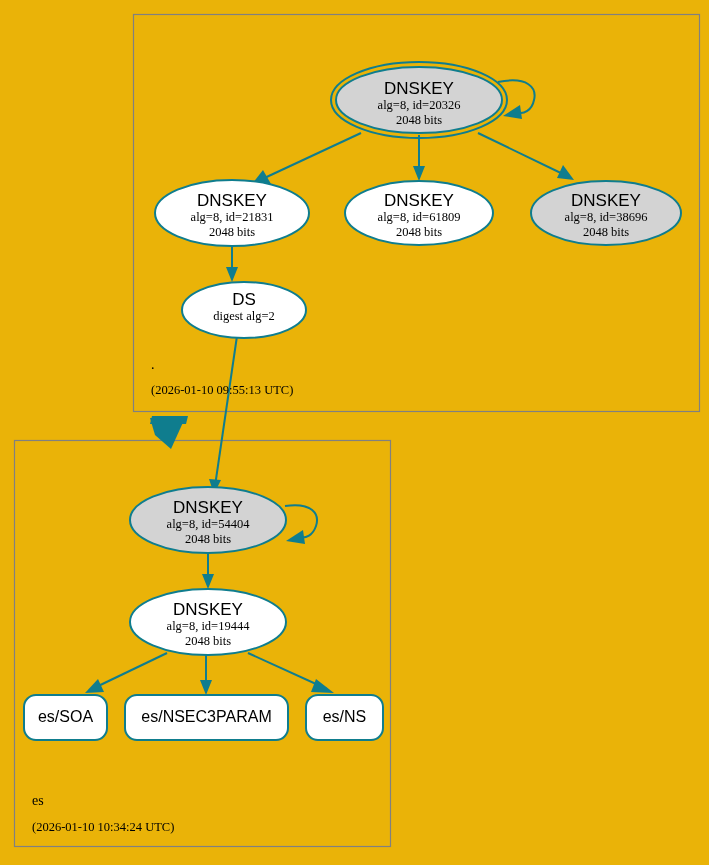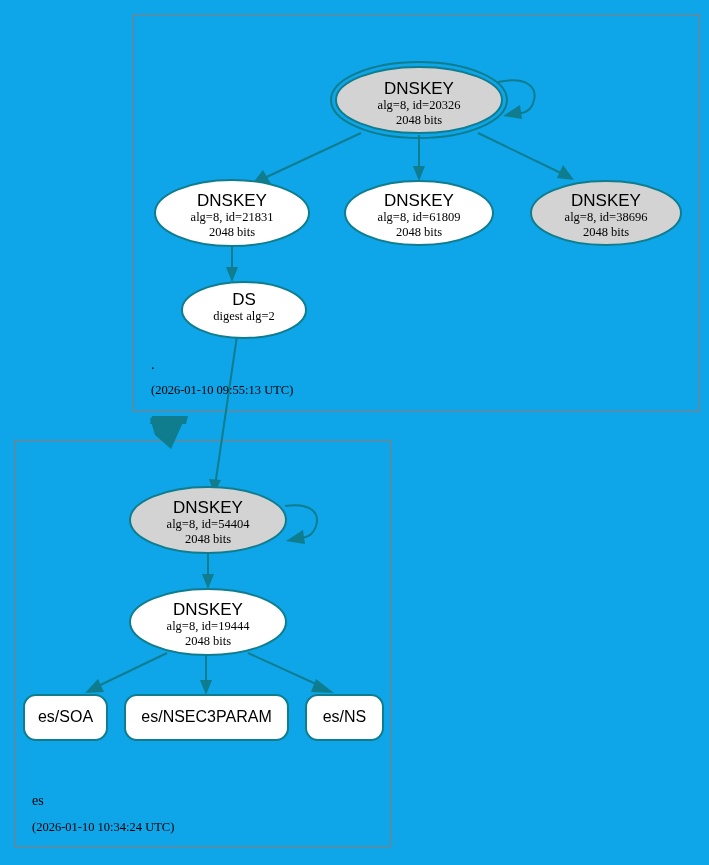--- a/index.html
+++ b/index.html
@@ -9,21 +9,21 @@
     background: #ffffff;
   }
   body {
     font-family: "Liberation Sans", sans-serif;
   }
   #canvas {
     position: relative;
     width: 709px;
     height: 865px;
     overflow: hidden;
-    background: #0ea5e9;
+    background: #eab308;
   }
   svg.layer {
     position: absolute;
     left: 0;
     top: 0;
     width: 709px;
     height: 865px;
   }
   .cluster-rect {
     fill: none;

